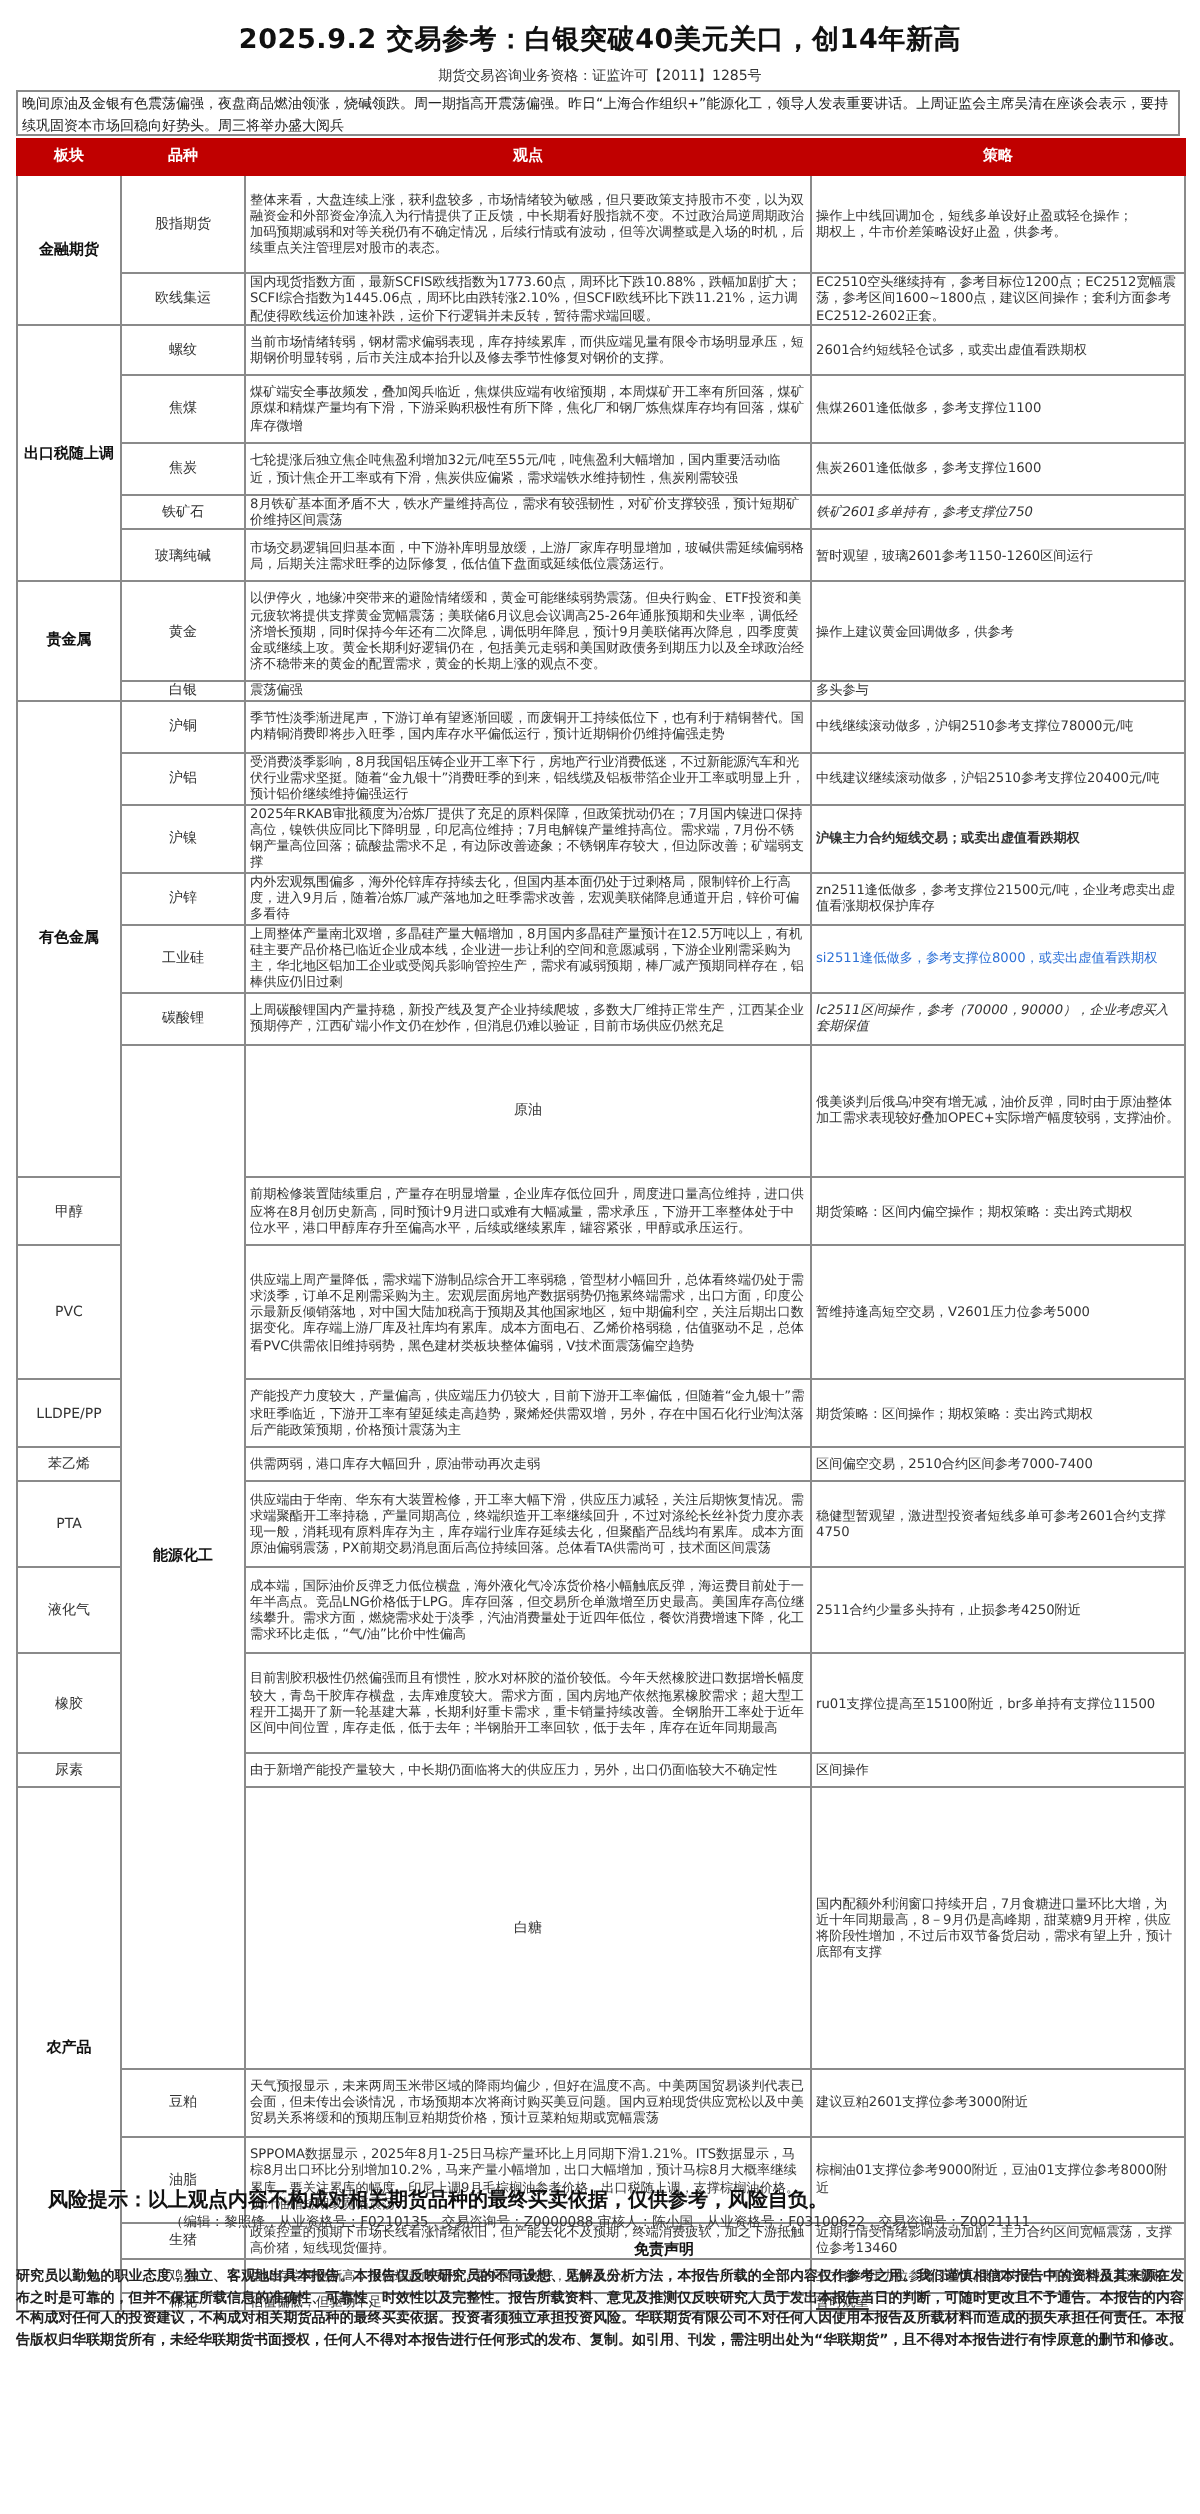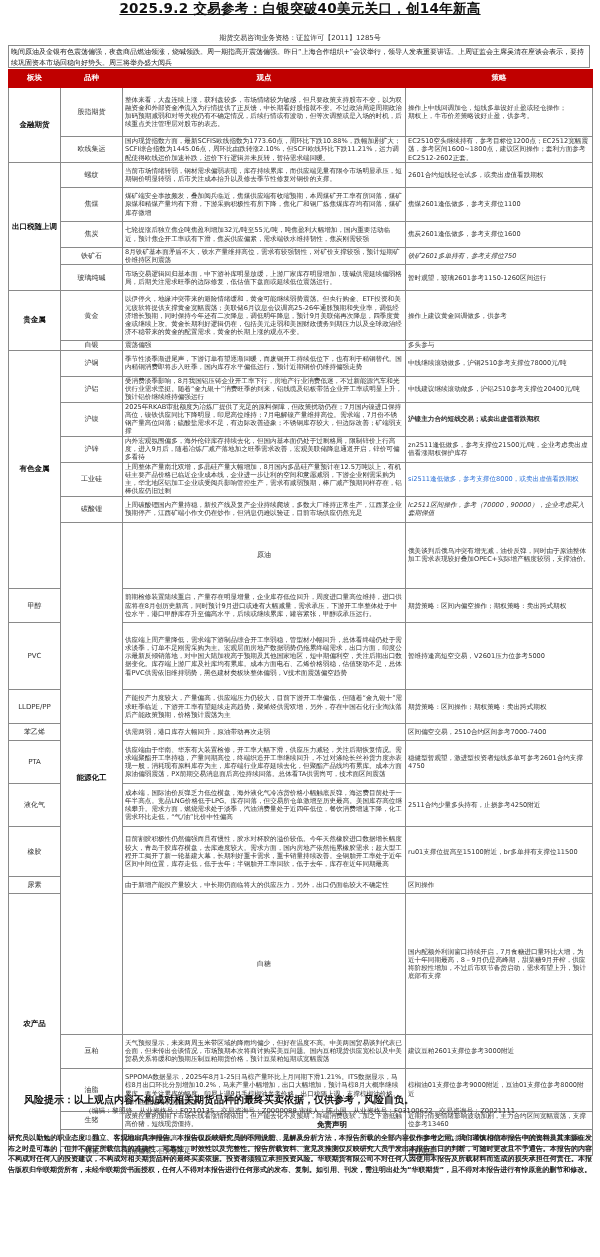--- a/index.html
+++ b/index.html
@@ -1,38 +1,38 @@
 <!DOCTYPE html>
 <html><head>
 <meta charset="utf-8">
 <style>
   html,body{margin:0;padding:0;background:#ffffff;}
   body{width:600px;height:1257px;overflow:hidden;font-family:"DejaVu Sans","Liberation Sans",sans-serif;color:#222;}
-  .title{position:absolute;top:0;left:0;width:600px;text-align:center;font-size:13.5px;font-weight:bold;color:#111;letter-spacing:0.3px;text-decoration:underline;}
+  .title{position:absolute;top:11px;left:0;width:600px;text-align:center;font-size:13.5px;font-weight:bold;color:#111;letter-spacing:0.3px;}
   .subtitle{position:absolute;top:33px;left:0;width:600px;text-align:center;font-size:7px;color:#333;}
   .intro{position:absolute;top:45px;left:8px;width:582px;height:23px;border:1px solid #8a8a8a;font-size:7px;line-height:10.5px;padding:1px 2px;box-sizing:border-box;color:#222;overflow:hidden;}
   table.main{position:absolute;top:69px;left:8px;width:584px;border-collapse:collapse;table-layout:fixed;font-size:6.6px;line-height:8.2px;}
   table.main td, table.main th{border:1px solid #8a8a8a;padding:0 2px;vertical-align:middle;overflow:hidden;}
   table.main th{background:#c00000;color:#fff;font-weight:bold;font-size:7.5px;height:17px;text-align:center;border-color:#c00000;}
   td.sector{text-align:center;font-weight:bold;font-size:7.5px;color:#111;}
   td.variety{text-align:center;color:#333;font-size:7px;}
   td.view{color:#333;text-align:left;}
   td.strategy{color:#333;text-align:left;}
   td.strategy.blue{color:#2b6fd6;}
   .risk{position:absolute;top:1093px;left:24px;font-size:10px;font-weight:bold;color:#111;}
   .editor{position:absolute;top:1106px;left:0;width:600px;text-align:center;font-size:6.8px;color:#333;}
   .disc-title{position:absolute;top:1120px;left:0;width:600px;text-align:center;font-size:7.5px;font-weight:bold;color:#111;padding-left:32px;}
   .disc-body{position:absolute;top:1133px;left:8px;width:584px;font-size:7px;line-height:10.5px;font-weight:bold;color:#222;text-align:justify;}
 </style>
 </head>
 <body>
 
 <div class="title">2025.9.2  交易参考：白银突破40美元关口，创14年新高</div>
 <div class="subtitle">期货交易咨询业务资格：证监许可【2011】1285号</div>
-<div class="intro">晚间原油及金银有色震荡偏强，夜盘商品燃油领涨，烧碱领跌。周一期指高开震荡偏强。昨日“上海合作组织+”会议举行，领导人发表重要讲话。上周证监会主席吴清在座谈会表示，要持续巩固资本市场回稳向好势头。周三将举办盛大阅兵</div>
+<div class="intro">晚间原油及金银有色震荡偏强，夜盘商品燃油领涨，烧碱领跌。周一期指高开震荡偏强。昨日“上海合作组织+”能源化工，领导人发表重要讲话。上周证监会主席吴清在座谈会表示，要持续巩固资本市场回稳向好势头。周三将举办盛大阅兵</div>
 
 <table class="main">
   <colgroup>
     <col style="width:52px">
       <col style="width:62px">
       <col style="width:283px">
       <col style="width:187px">
   </colgroup>
   <thead>
     <tr>

